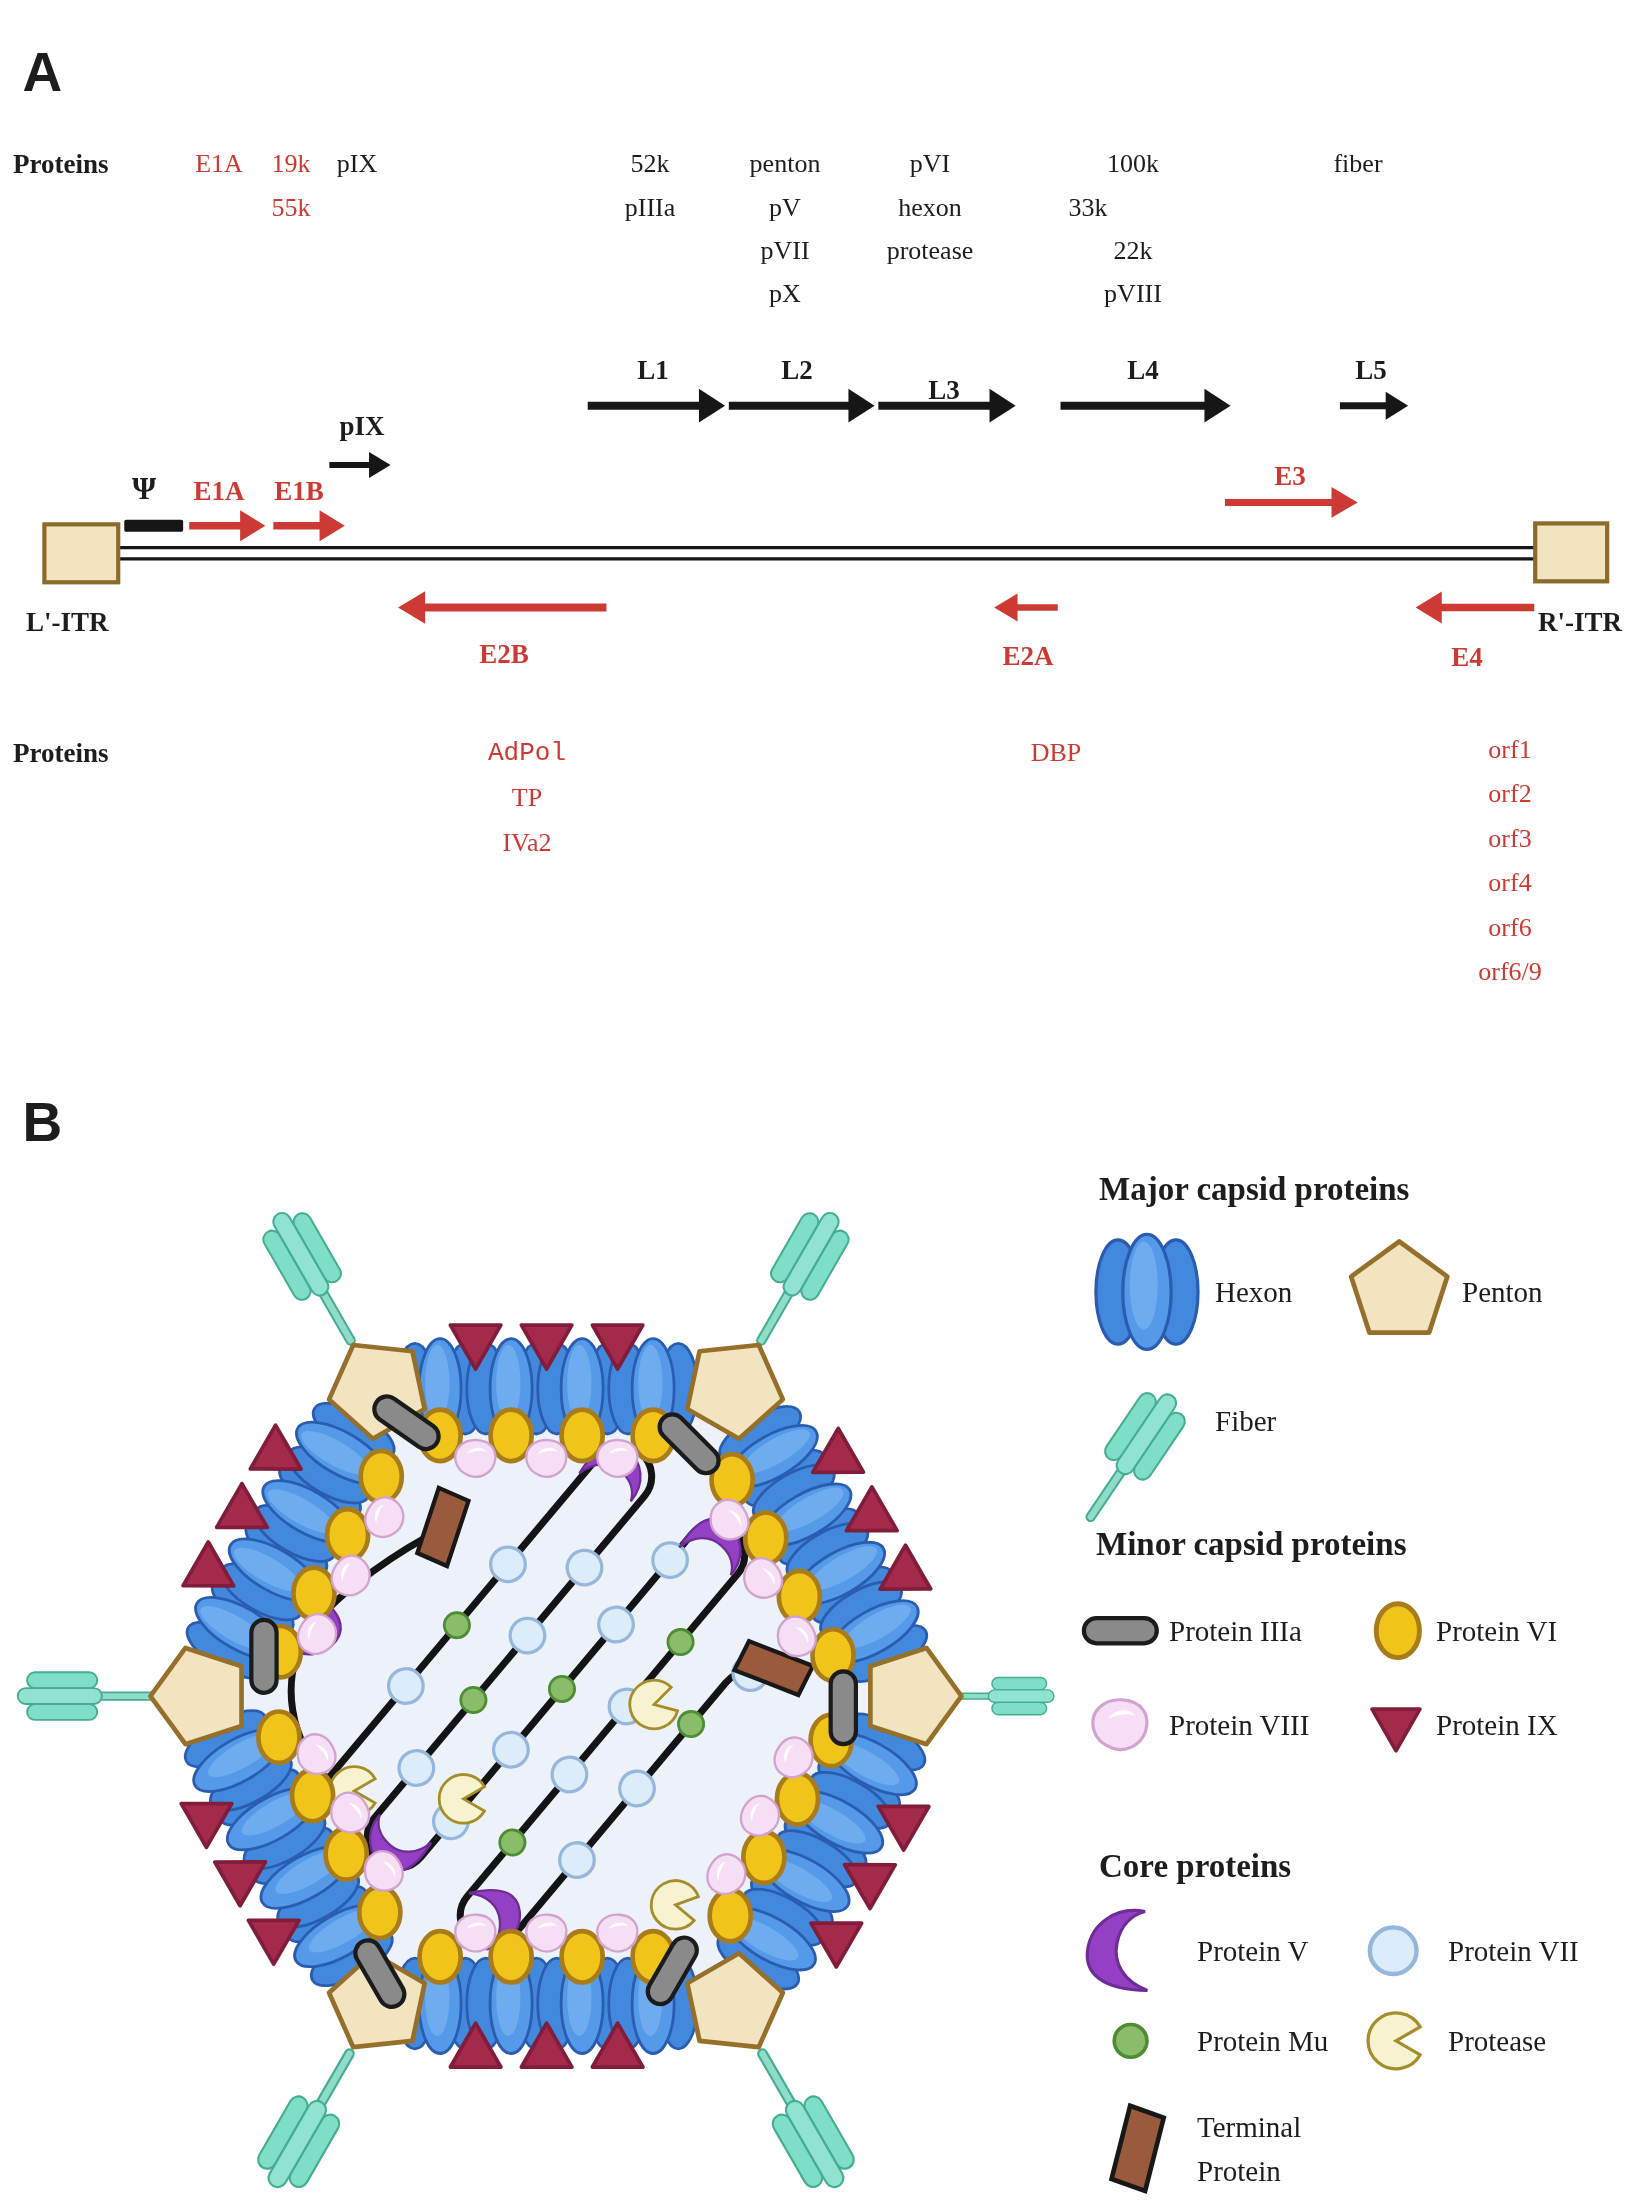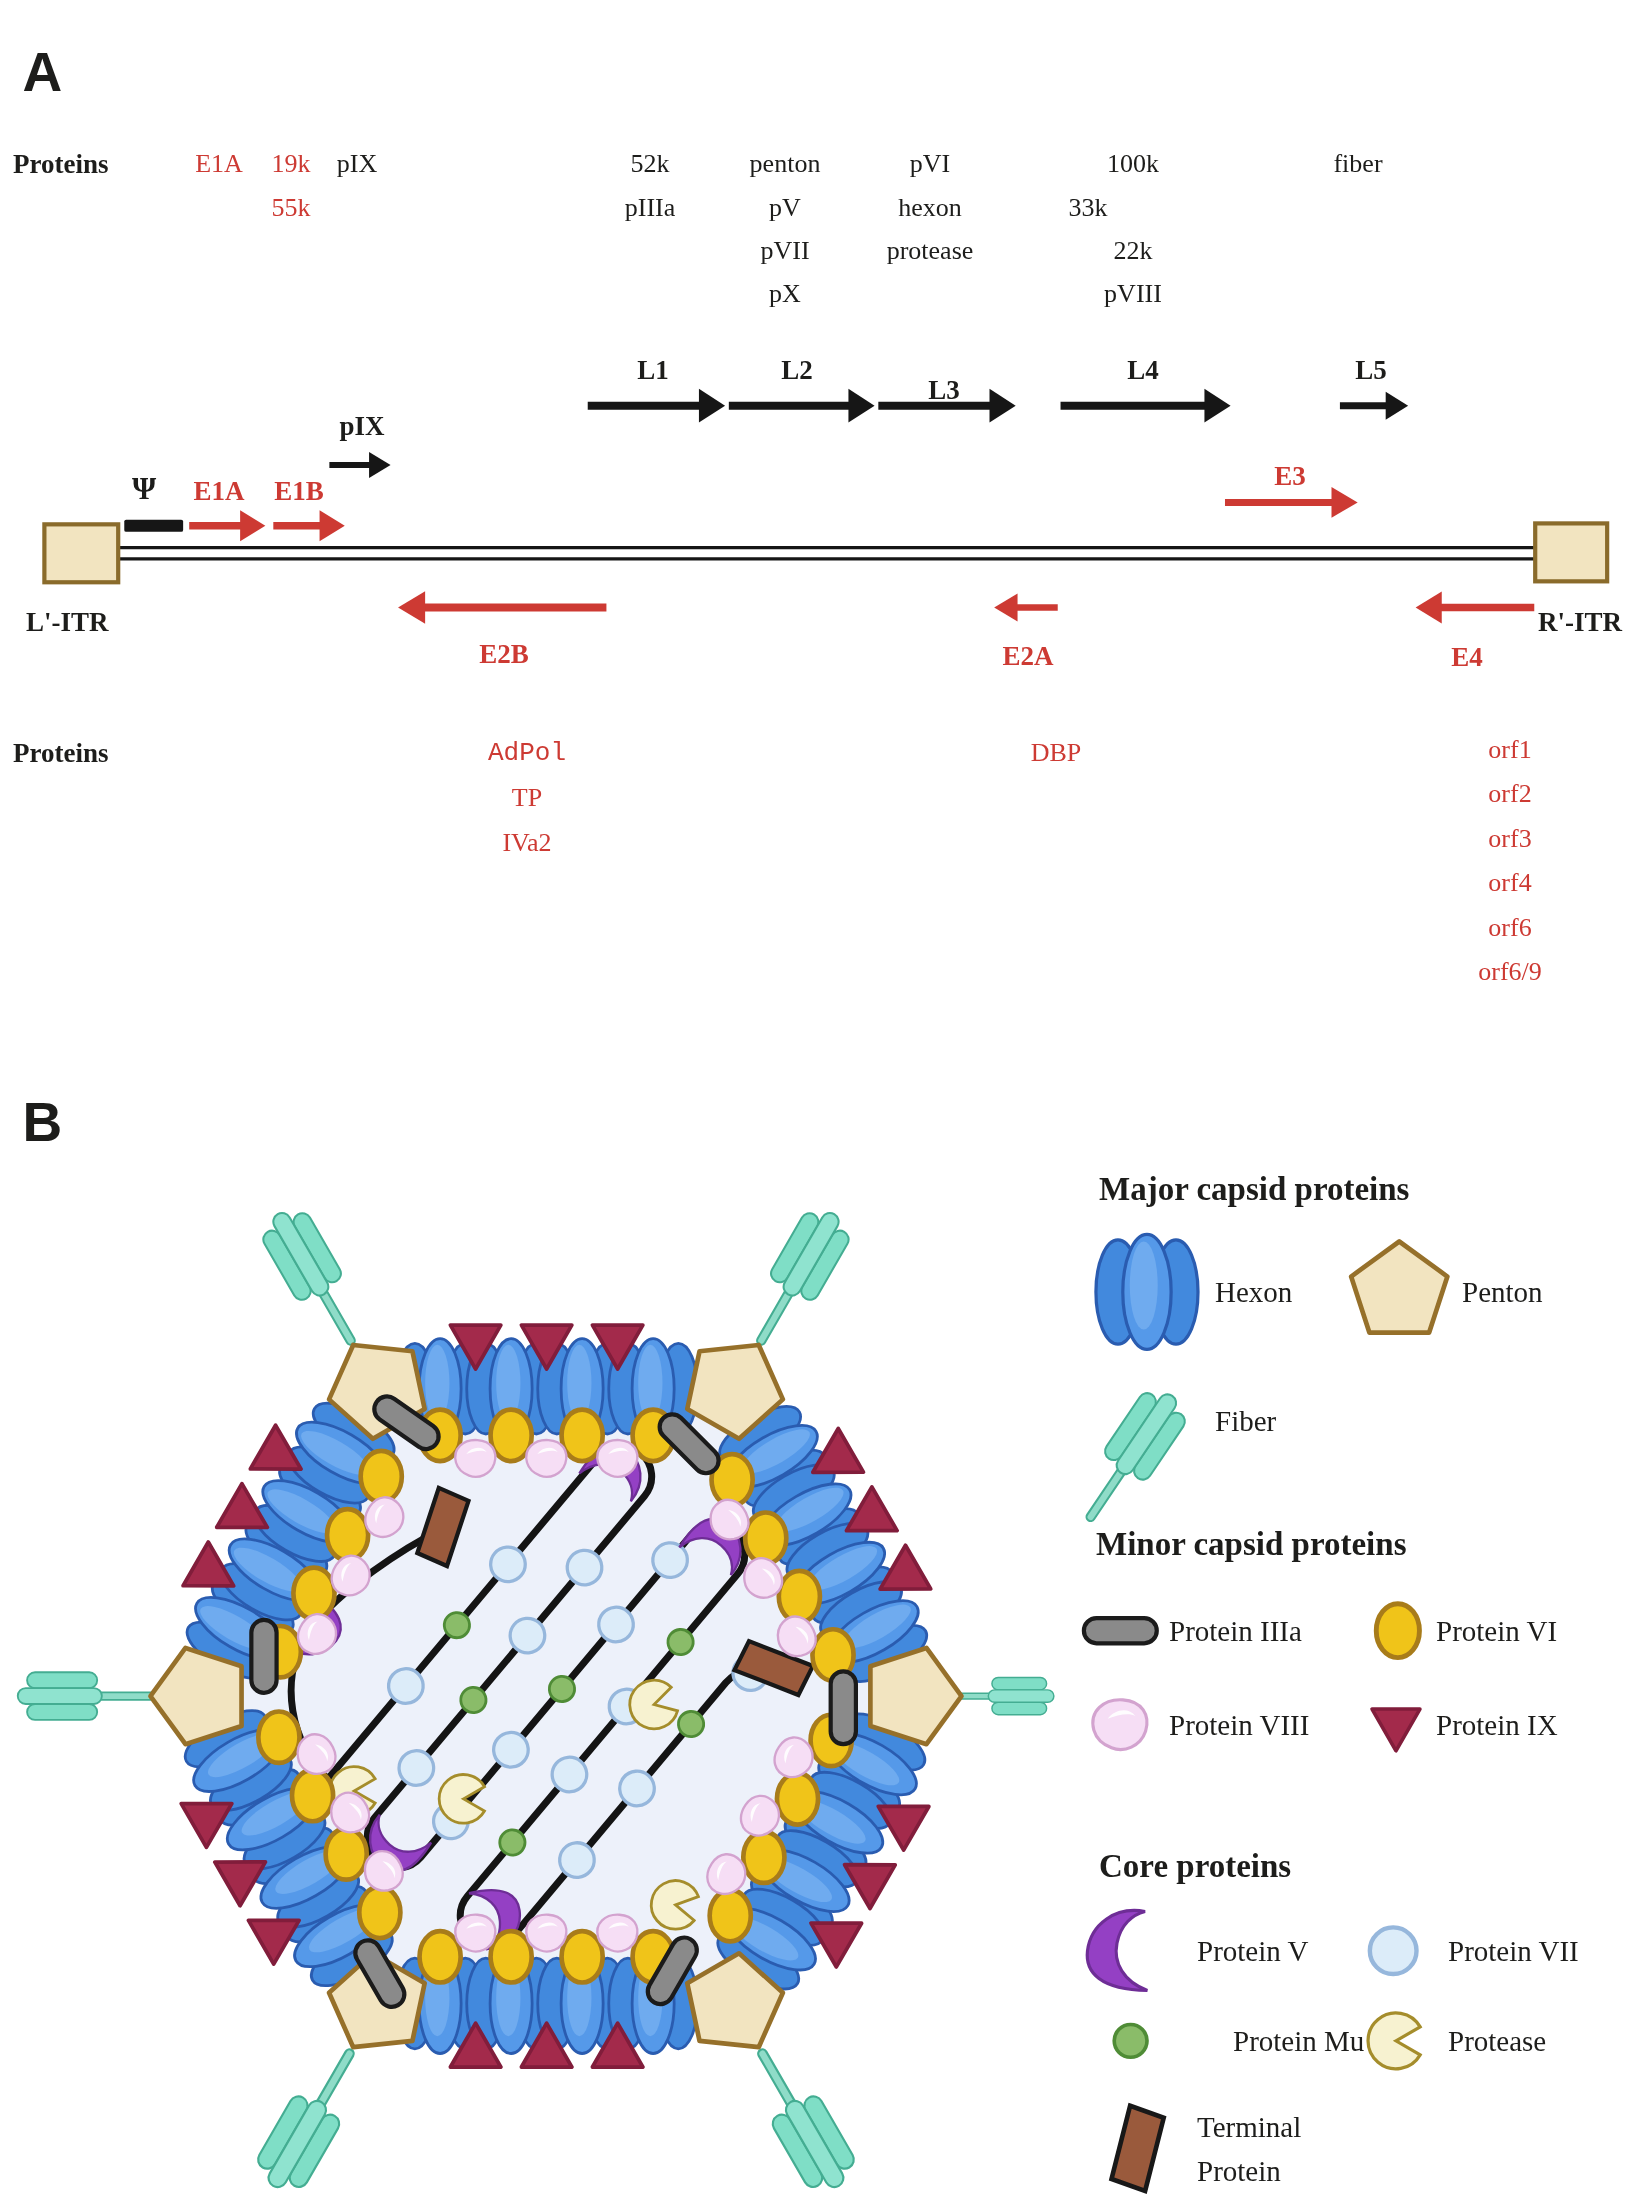--- a/index.html
+++ b/index.html
@@ -364,19 +364,19 @@
 
 <div class="lbl t70 ll" style="left:1096px;top:1544px;">Minor capsid proteins</div>
 <div class="lbl leg ll" style="left:1169px;top:1631px;">Protein IIIa</div>
 <div class="lbl leg ll" style="left:1436px;top:1631px;">Protein VI</div>
 <div class="lbl leg ll" style="left:1169px;top:1725px;">Protein VIII</div>
 <div class="lbl leg ll" style="left:1436px;top:1725px;">Protein IX</div>
 
 <div class="lbl t70 ll" style="left:1099px;top:1866px;">Core proteins</div>
 <div class="lbl leg ll" style="left:1197px;top:1951px;">Protein V</div>
 <div class="lbl leg ll" style="left:1448px;top:1951px;">Protein VII</div>
-<div class="lbl leg ll" style="left:1197px;top:2041px;margin-left:36px;">Protein Mu</div>
+<div class="lbl leg ll" style="left:1197px;top:2041px;">Protein Mu</div>
 <div class="lbl leg ll" style="left:1448px;top:2041px;">Protease</div>
 <div class="lbl leg ll" style="left:1197px;top:2127px;">Terminal</div>
 <div class="lbl leg ll" style="left:1197px;top:2171px;">Protein</div>
 
 </div>
 
 
 </body></html>

